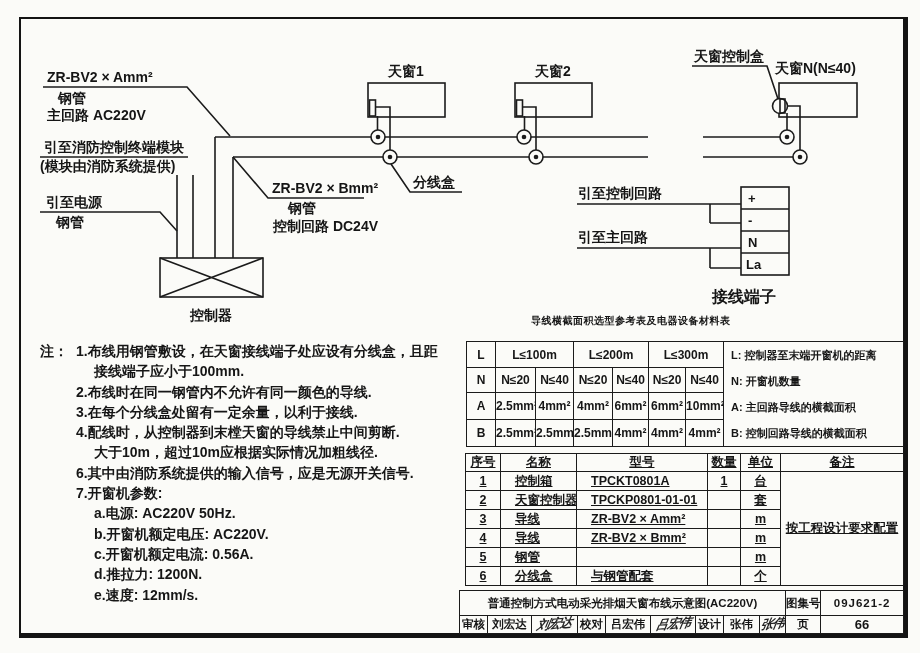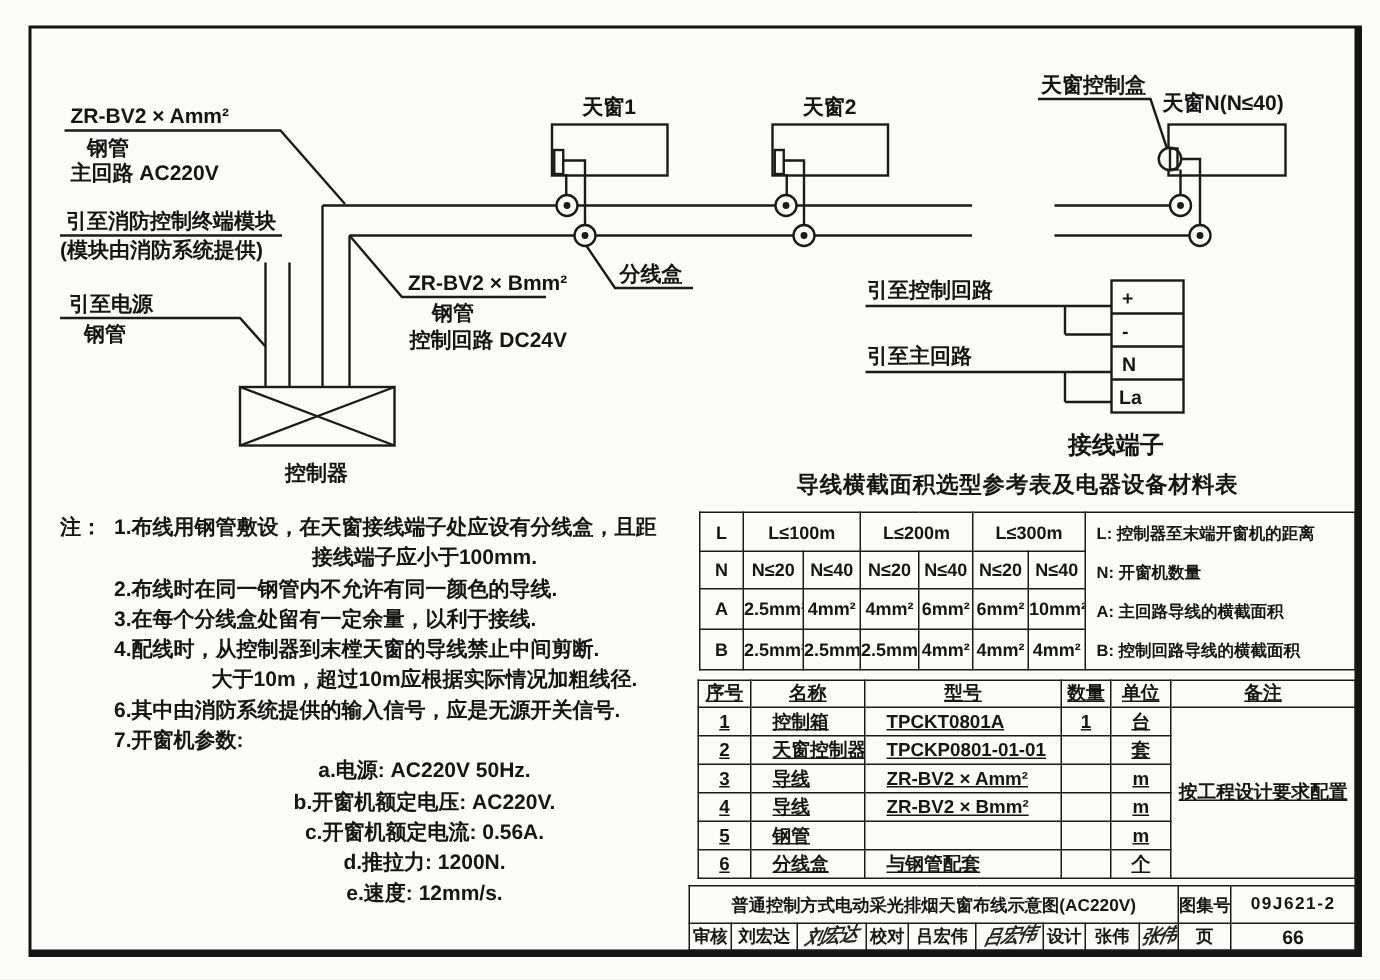--- a/index.html
+++ b/index.html
@@ -9,26 +9,26 @@
   .frame{left:19px;top:17px;width:889px;height:621px;border:solid #141414;
          border-width:2px 5px 5px 2px;box-sizing:border-box;}
   svg text{fill:#151515;font-family:"Liberation Sans","DejaVu Sans",sans-serif;font-weight:600;font-size:14px;}
   svg .t13{font-size:13px;}
   svg .t16{font-size:16px;font-weight:700;}
   
   .notes{left:40px;top:341px;width:432px;font-size:14px;font-weight:600;line-height:20.3px;white-space:nowrap;}
   .note-row0{display:flex;}
   .note-row0 .pfx{width:36px;}
   .n-num{padding-left:36px;}
-  .n-wrap{padding-left:54px;text-align:center;}
+  .n-wrap{padding-left:54px;}
   
   table{border-collapse:collapse;table-layout:fixed;}
   td{border:1.5px solid #1b1b1b;padding:0;text-align:center;font-weight:600;color:#161616;
      overflow:hidden;white-space:nowrap;}
-  .atlas-title{left:531px;top:314px;font-size:15px;font-weight:700;letter-spacing:0.5px;font-family:Liberation Serif, serif;}
+  .atlas-title{left:531px;top:314px;font-size:10px;font-weight:700;letter-spacing:0.5px;font-family:Liberation Serif, serif;}
   .sel-table{left:466px;top:341px;}
   .sel-table td{font-size:12px;}
   .sel-key{font-size:13px;}
   .legend-cell{vertical-align:top;}
   .legend-cell div{height:26px;display:flex;align-items:center;padding-left:7px;font-size:11px;
                    font-weight:600;white-space:nowrap;}
   .mat-table{left:465px;top:453px;}
   .mat-table td{font-size:12.5px;text-decoration:underline;}
   .mat-table .lft{text-align:left;padding-left:14px;}
   .tblock{left:459px;top:590px;}

